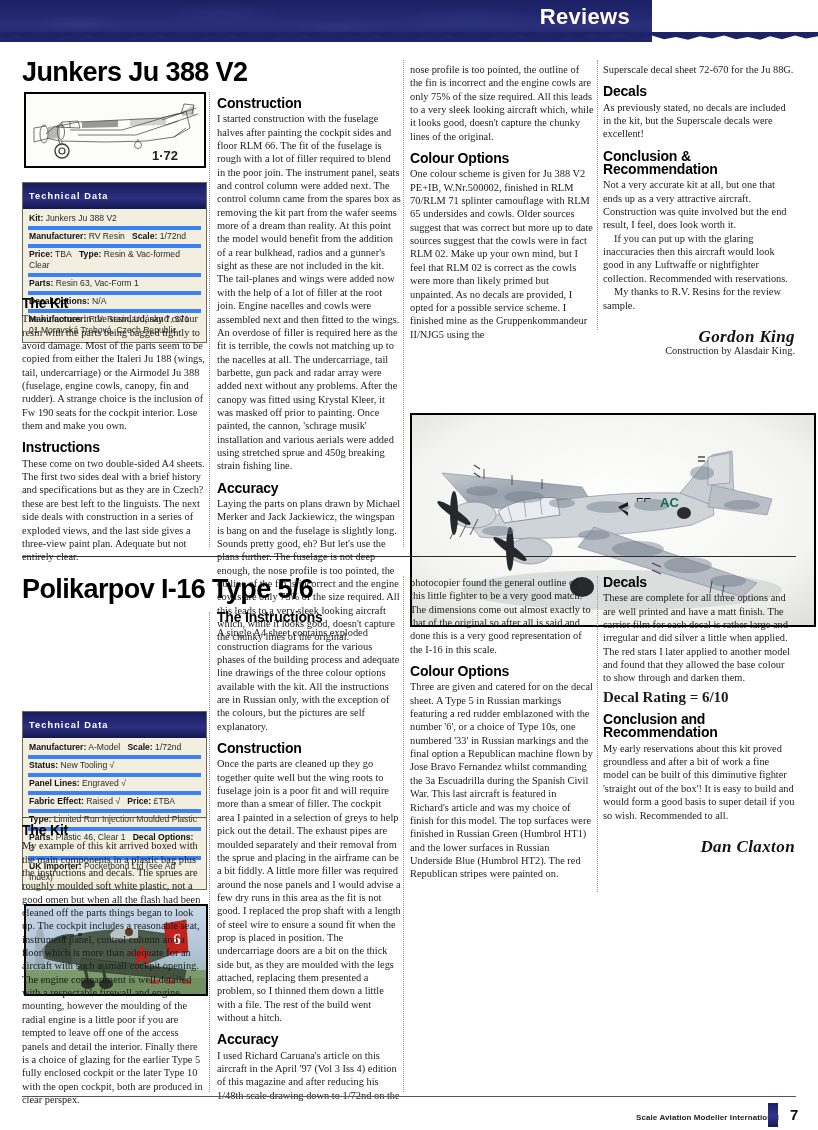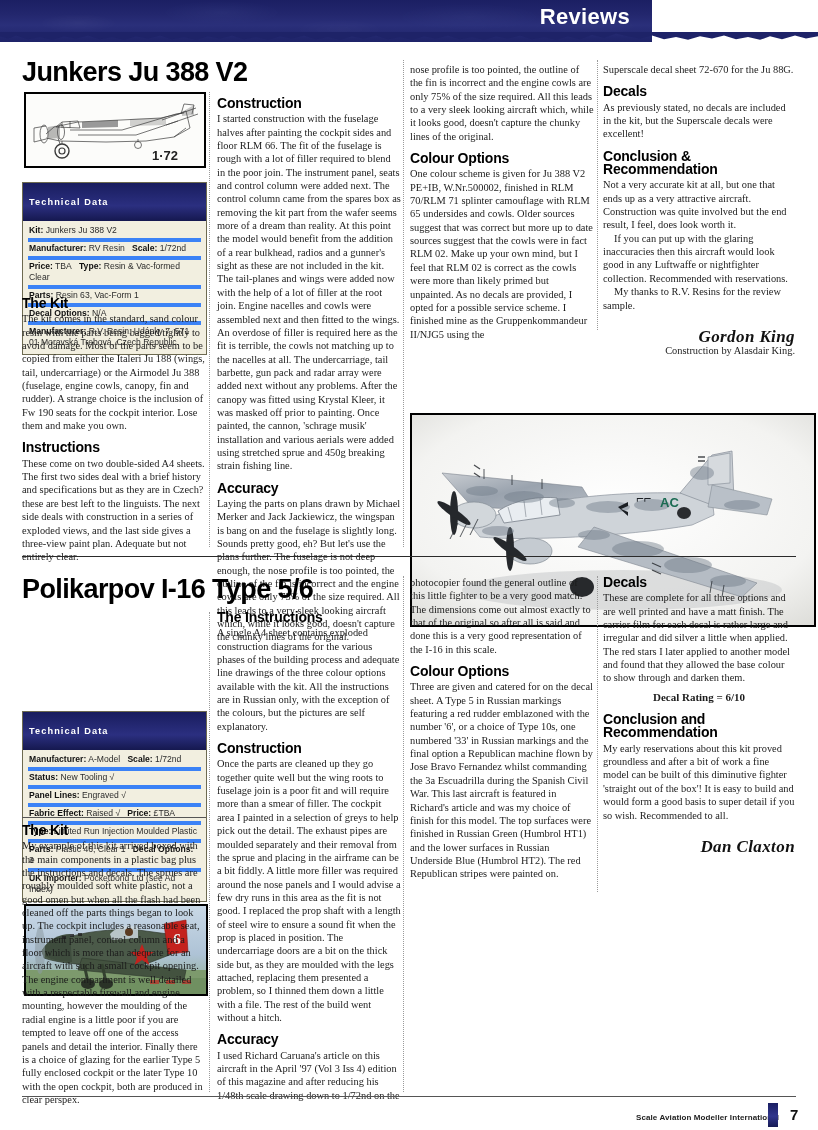--- a/index.html
+++ b/index.html
@@ -48,21 +48,21 @@
   h2.sec.first{margin-top:0;}
   h1.article{
     font-family:"Liberation Sans", sans-serif;
     font-weight:bold;font-size:27px;color:#000;margin:0;letter-spacing:-.6px;
   }
   
   .tdbox{border:1px solid #6d6a50;background:#f2efe0;}
   .tdhead{
     background:linear-gradient(180deg,#191d5e,#2b2f80 60%,#15184f);
     color:#fff;font-family:"Liberation Sans", sans-serif;font-weight:bold;
-    font-size:9.2px;letter-spacing:1.1px;padding:14px 6px;
+    font-size:9.2px;letter-spacing:1.1px;padding:8px 6px;
   }
   .tdbody{padding:3px 5px 4px 5px;}
   .tdrow{
     font-family:"Liberation Sans", sans-serif;font-size:8.6px;line-height:11.4px;
     color:#2b2b2b;border-bottom:4px solid #3b82f6;padding:1px 1px 1.5px 1px;
   }
   .tdrow:last-child{border-bottom:none;}
   .tdrow b{color:#111;font-weight:bold;}
   
   .photo{border:2px solid #000000;background:#fff;position:relative;overflow:hidden;text-align:right;}
@@ -71,22 +71,22 @@
   .vrule{position:absolute;width:0;border-left:1px dotted #9a9a9a;}
   .hrule{position:absolute;border-top:1px solid #2a2a2a;}
   .hrule2{position:absolute;border-top:1px solid #555;}
   
   .sig{
     font-family:"Liberation Serif", serif;font-style:italic;font-weight:bold;
     font-size:17px;text-align:right;letter-spacing:.4px;margin-top:18px;color:#111;
   }
   .credit{font-size:10.4px;text-align:right;margin-top:1px;}
   .decalrate{
-    font-family:"Liberation Serif", serif;font-weight:bold;font-size:11px;
-    text-align:center;margin:6px 0 2px 0;
+    font-family:"Liberation Serif", serif;font-weight:bold;font-size:15px;
+    margin:6px 0 2px 0;
   }
   
   .footer-txt{
     position:absolute;font-family:"Liberation Sans", sans-serif;font-weight:bold;
     font-size:8px;color:#222;letter-spacing:.1px;
   }
   .footer-bar{position:absolute;background:linear-gradient(180deg,#1b1f63,#30358c 55%,#171b55);}
   .footer-num{
     position:absolute;font-family:"Liberation Sans", sans-serif;font-weight:bold;
     font-size:15px;color:#111;

